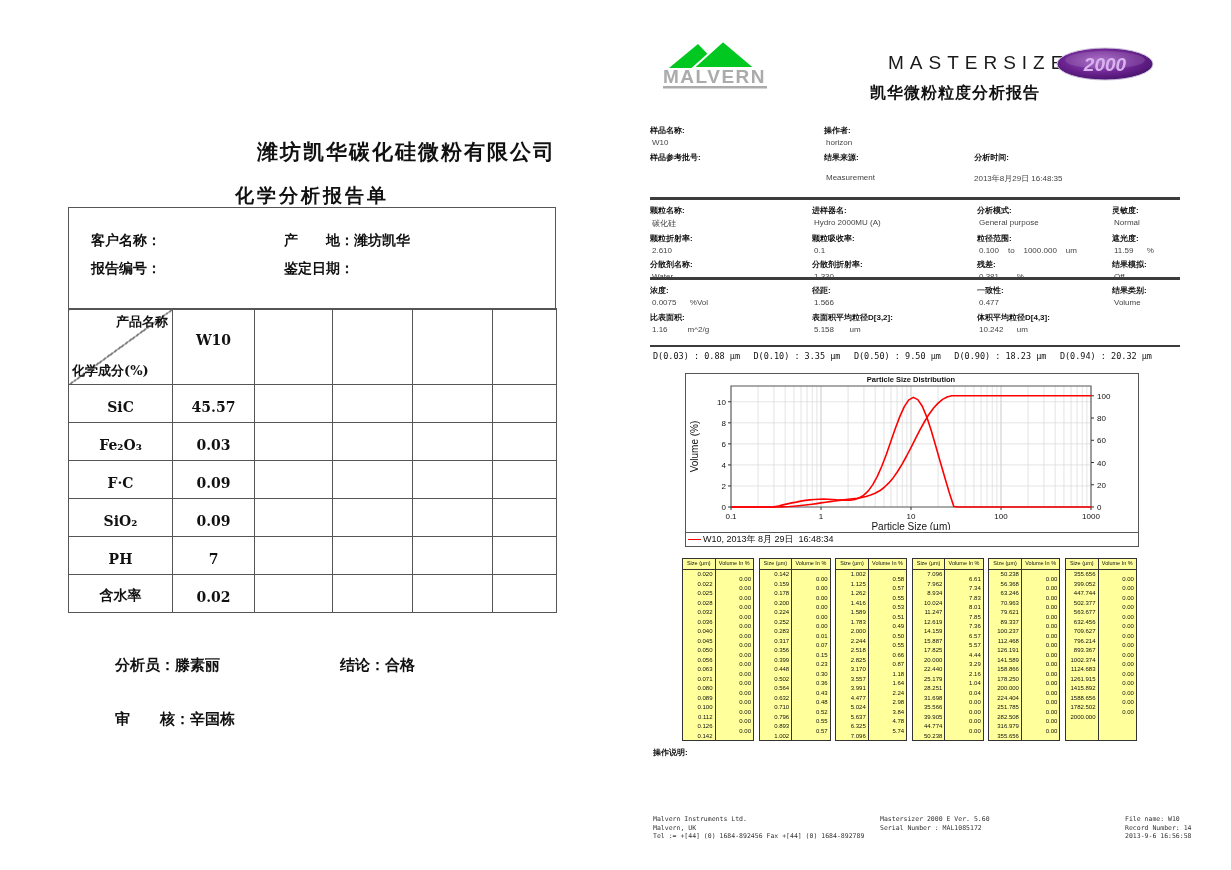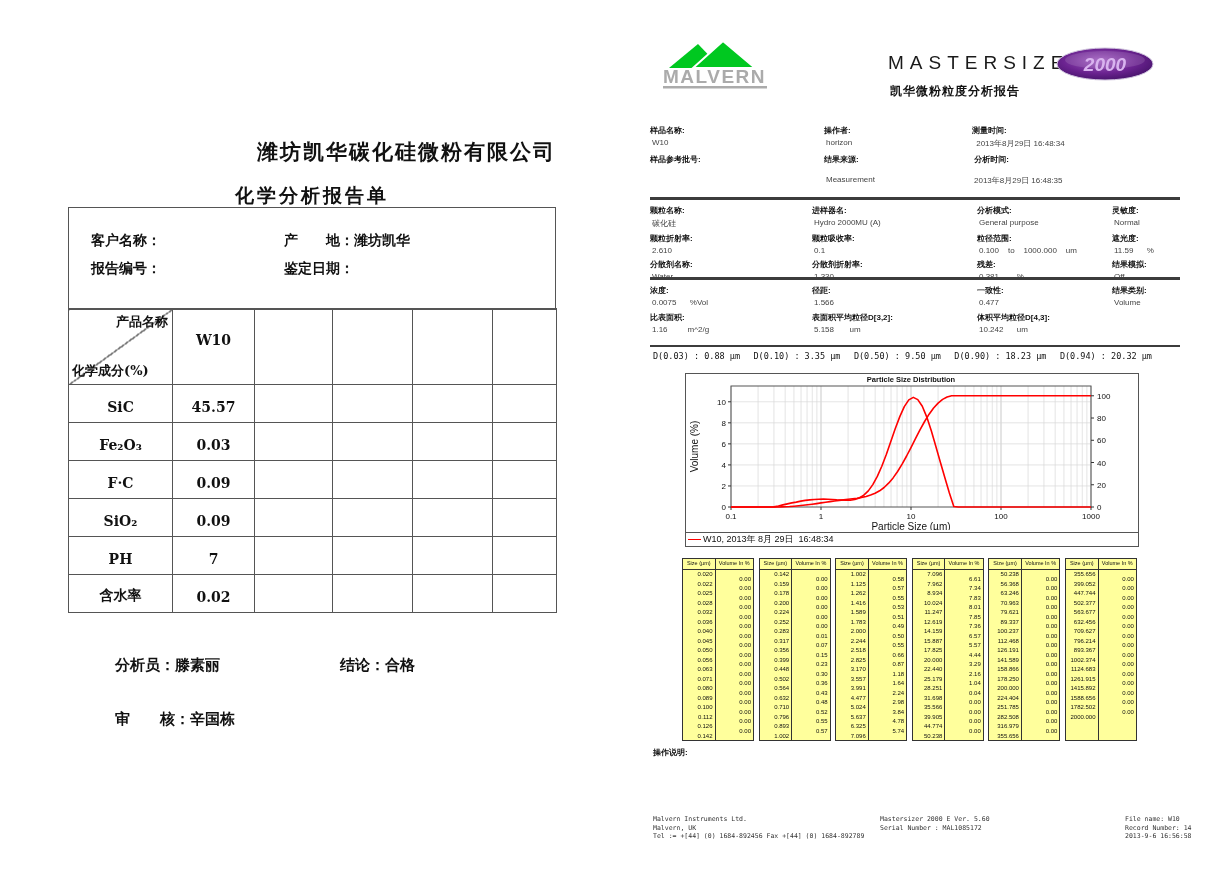--- a/index.html
+++ b/index.html
@@ -34,21 +34,21 @@
   .c0{width:162px;} .c1{width:165px;} .c2{width:135px;} .c3{width:66px;}
   .s0{width:174px;} .s1{width:148px;} .s2{width:206px;}
   .dvals{position:absolute;left:3px;top:321px;width:499px;display:flex;justify-content:space-between;
          font-family:"DejaVu Sans Mono",monospace;font-size:8.5px;white-space:pre;}
   
   .malvern-logo{position:absolute;left:5px;top:8px;}
   .ms-text{position:absolute;left:238px;top:22px;font-size:19px;letter-spacing:6px;color:#1a1a1a;
            font-family:"Liberation Sans",sans-serif;font-weight:500;}
   .ms-oval{position:absolute;left:405px;top:15px;}
   .report-title{position:absolute;left:150px;top:53px;width:310px;text-align:center;
-                font-size:12px;font-weight:bold;letter-spacing:1px;}
+                font-size:16px;font-weight:bold;letter-spacing:1px;}
   
   .chart-box{position:absolute;left:35px;top:343px;width:452px;height:172px;border:1px solid #555;}
   .legend-row{position:absolute;left:0;bottom:0;width:100%;height:14px;border-top:1px solid #555;
               font-size:9px;line-height:13px;padding-left:2px;box-sizing:border-box;white-space:pre;}
   .legend-dash{display:inline-block;width:13px;height:0;border-top:1.6px solid #f00;
                vertical-align:middle;margin-right:2px;}
   
   .ytables{position:absolute;left:32px;top:528px;width:455px;display:flex;justify-content:space-between;}
   .ytable{width:72px;height:183px;background:#FFFF9C;border:1px solid #333;box-sizing:border-box;
           font-size:6px;line-height:9.5px;}
@@ -183,24 +183,20 @@
 
   <div class="fgrid" style="top:95px;">
     <div class="frow" style="margin-bottom:5px;">
       <div class="fld4 s0">
           <span class="lab">样品名称:</span>
           <span class="val">W10</span>
         </div>
       <div class="fld4 s1">
           <span class="lab">操作者:</span>
           <span class="val">horizon</span>
-        </div>
-      <div class="fld4 s2">
-          <span class="lab">测量时间:</span>
-          <span class="val"> 2013年8月29日 16:48:34</span>
         </div>
     </div>
     <div class="frow">
       <div class="fld4 s0">
           <span class="lab">样品参考批号:</span>
           <span class="val"></span>
         </div>
       <div class="fld4 s1">
           <span class="lab">结果来源:</span>
           <span class="val" style="margin-top:10px;">Measurement</span>

